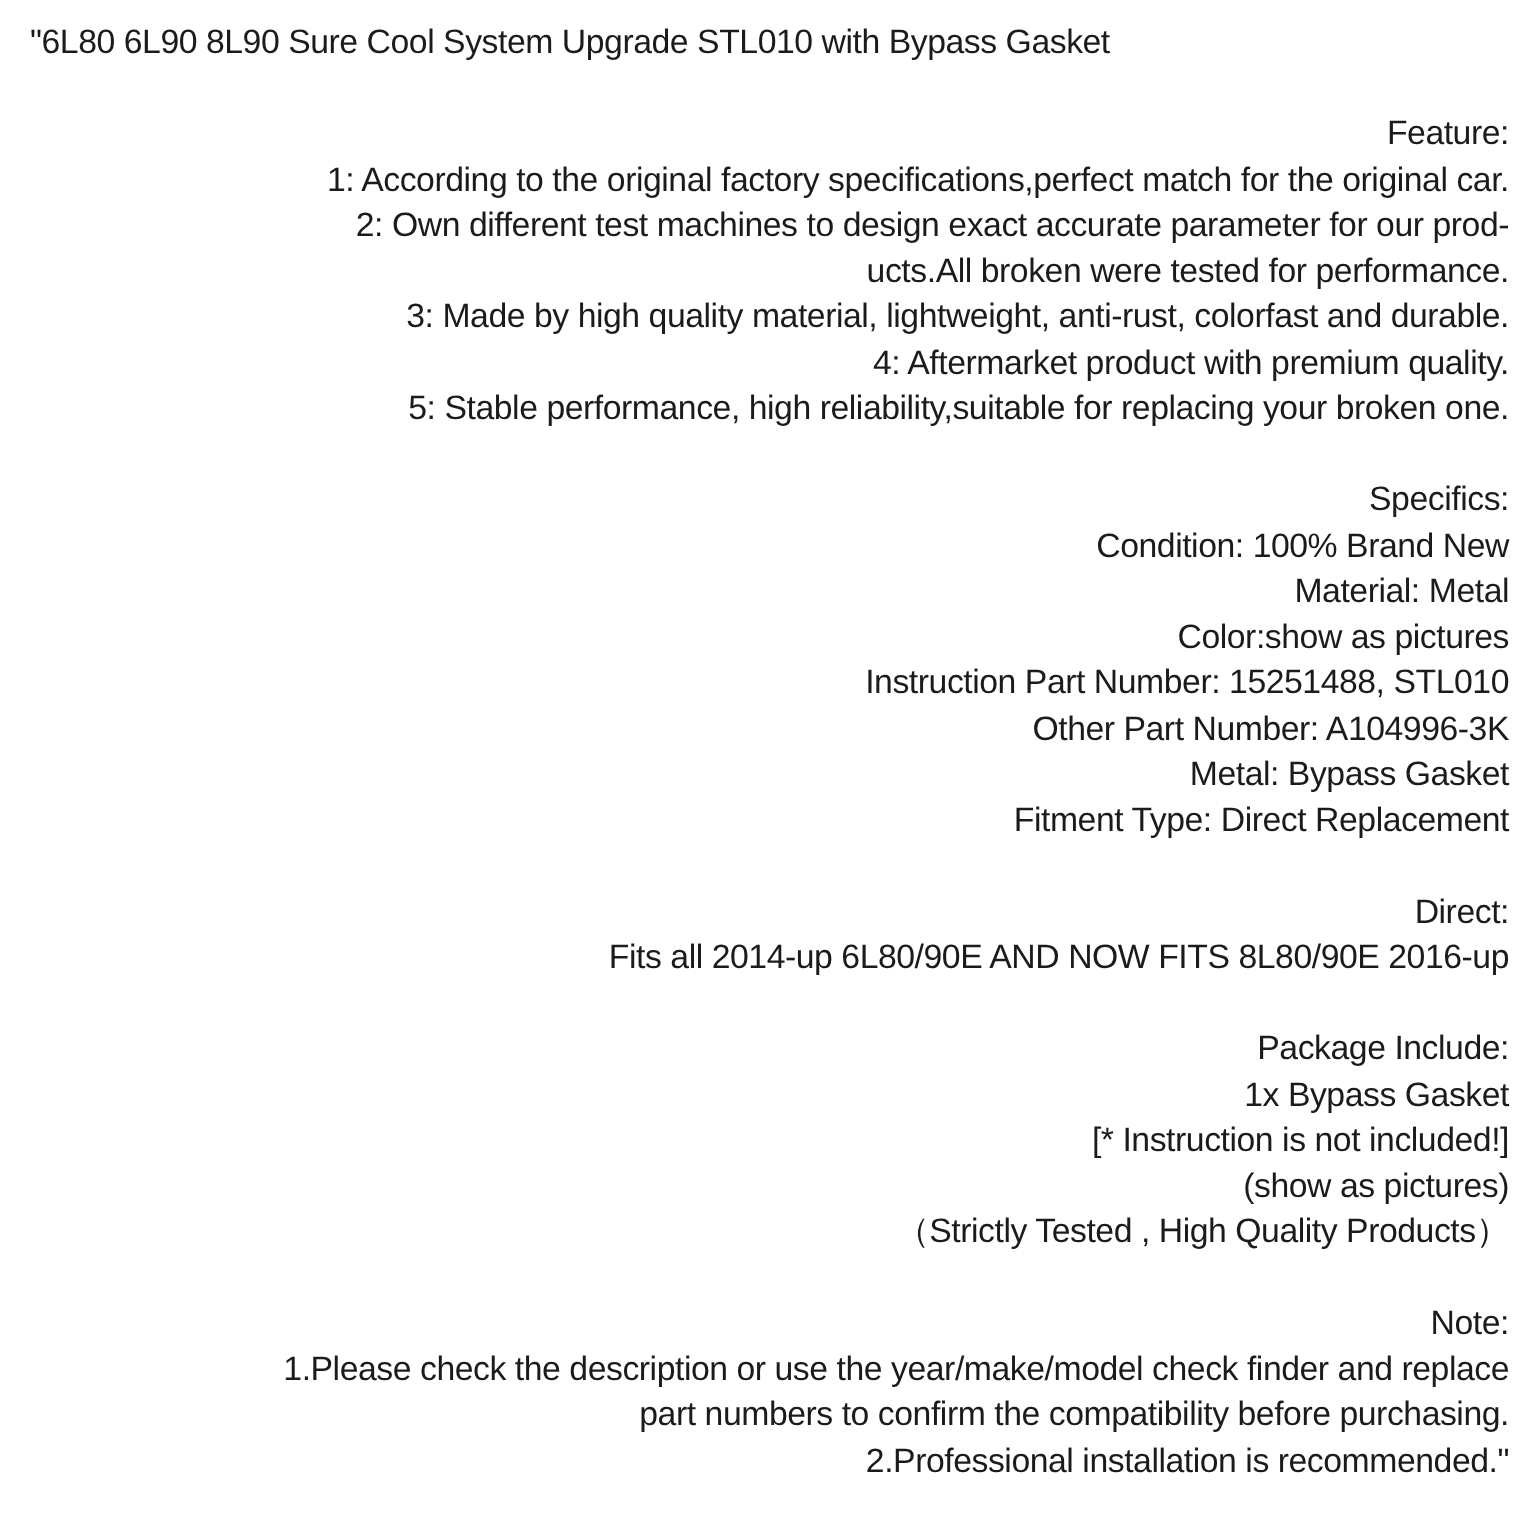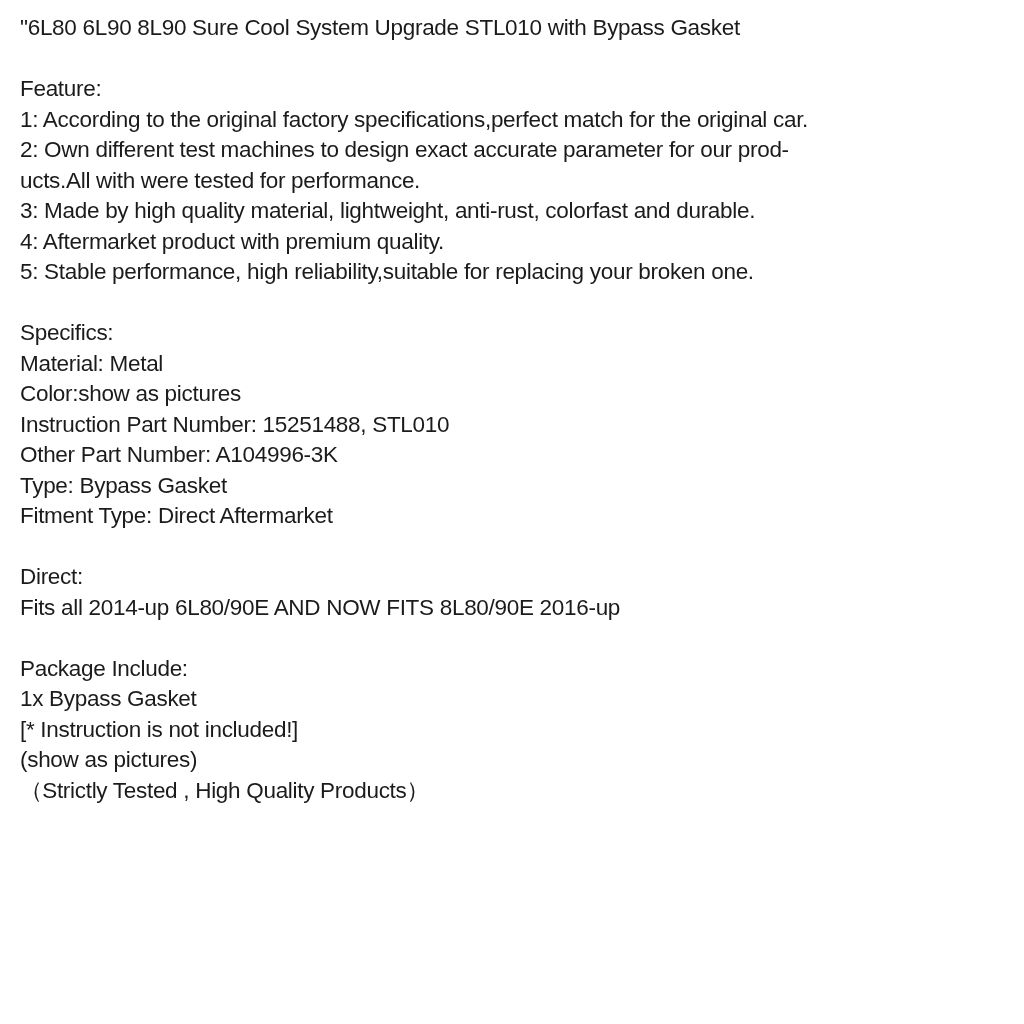--- a/index.html
+++ b/index.html
@@ -20,55 +20,63 @@
     line-height: 30.5px;
     letter-spacing: -0.3px;
     font-weight: 400;
   }
   .line {
     margin: 0;
     white-space: pre;
   }
   .section {
     margin-top: 30.5px; 
+    text-align: right;
   }
 </style>
 </head>
 <body style="background: rgb(255, 255, 255); color: rgb(27, 27, 27);">
 
 <main class="doc">
   <p class="line">"6L80 6L90 8L90 Sure Cool System Upgrade STL010 with Bypass Gasket</p>
   <div id="sections">
   <section class="section">
     <p class="line">Feature:</p>
   <p class="line">1: According to the original factory specifications,perfect match for the original car.</p>
         <p class="line">2: Own different test machines to design exact accurate parameter for our prod-</p>
-        <p class="line">ucts.All with were tested for performance.</p>
+        <p class="line">ucts.All broken were tested for performance.</p>
         <p class="line">3: Made by high quality material, lightweight, anti-rust, colorfast and durable.</p>
         <p class="line">4: Aftermarket product with premium quality.</p>
         <p class="line">5: Stable performance, high reliability,suitable for replacing your broken one.</p>
       </section>
 
   <section class="section">
     <p class="line">Specifics:</p>
+  <p class="line">Condition: 100% Brand New</p>
         <p class="line">Material: Metal</p>
         <p class="line">Color:show as pictures</p>
         <p class="line">Instruction Part Number: 15251488, STL010</p>
         <p class="line">Other Part Number: A104996-3K</p>
-        <p class="line">Type: Bypass Gasket</p>
-        <p class="line">Fitment Type: Direct Aftermarket</p>
+        <p class="line">Metal: Bypass Gasket</p>
+        <p class="line">Fitment Type: Direct Replacement</p>
       </section>
 
   <section class="section">
     <p class="line">Direct:</p>
   <p class="line">Fits all 2014-up 6L80/90E AND NOW FITS 8L80/90E 2016-up</p>
       </section>
 
   <section class="section">
     <p class="line">Package Include:</p>
   <p class="line">1x Bypass Gasket</p>
         <p class="line">[* Instruction is not included!]</p>
         <p class="line">(show as pictures)</p>
         <p class="line">（Strictly Tested , High Quality Products）</p>
       </section>
 
+  <section class="section">
+    <p class="line">Note:</p>
+  <p class="line">1.Please check the description or use the year/make/model check finder and replace</p>
+        <p class="line">part numbers to confirm the compatibility before purchasing.</p>
+        <p class="line">2.Professional installation is recommended."</p>
+      </section>
 </div>
 </main>
 
 </body></html>

